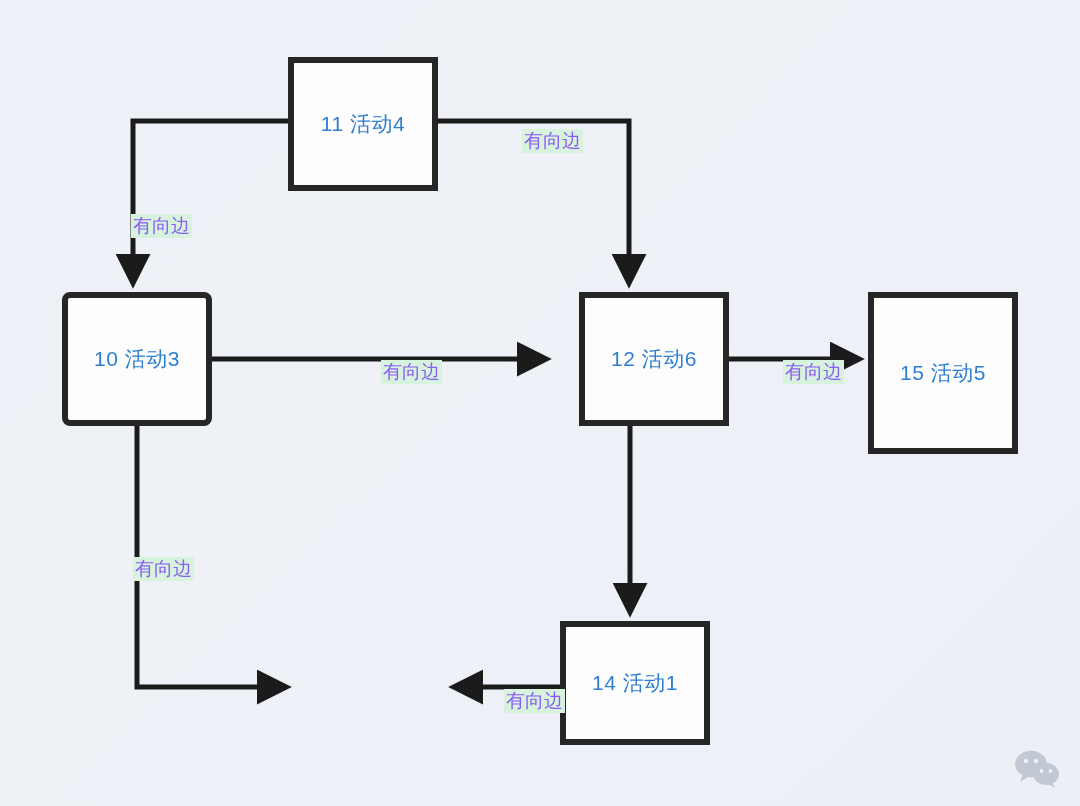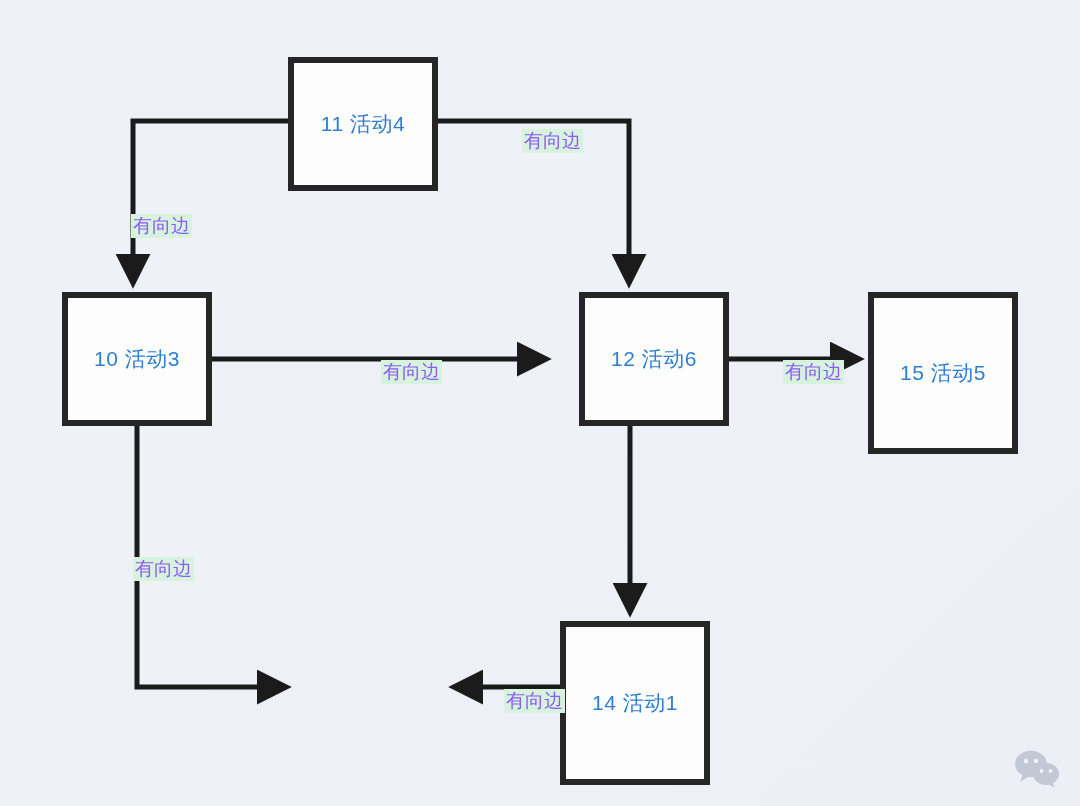--- a/index.html
+++ b/index.html
@@ -108,34 +108,34 @@
 
     <g>
       <path d="M 630 426 L 630 612" fill="none" stroke="#1b1b1b" stroke-width="5" marker-end="url(#arrow)"></path>
     </g>
   </svg>
 
   <div class="node" style="left:288px; top:57px; width:150px; height:134px;">
     <span class="node-label">11 活动4</span>
   </div>
 
-  <div class="node" style="left:62px; top:292px; width:150px; height:134px;">
+  <div class="node" style="left:62px; top:292px; width:150px; height:134px;border-radius:8px;">
     <span class="node-label">10 活动3</span>
   </div>
 
   <div class="node" style="left:555px; top:292px; width:150px; height:134px;margin-left:24px;">
     <span class="node-label">12 活动6</span>
   </div>
 
   <div class="node" style="left:868px; top:292px; width:150px; height:162px;">
     <span class="node-label">15 活动5</span>
   </div>
 
 
-  <div class="node" style="left:560px; top:621px; width:150px; height:164px;">
+  <div class="node" style="left:560px; top:621px; width:150px; height:124px;">
     <span class="node-label">14 活动1</span>
   </div>
 
   <span class="edge-label" style="left:131px; top:214px;">有向边</span>
   <span class="edge-label" style="left:522px; top:129px;">有向边</span>
   <span class="edge-label" style="left:381px; top:360px;">有向边</span>
   <span class="edge-label" style="left:783px; top:360px;">有向边</span>
   <span class="edge-label" style="left:133px; top:557px;">有向边</span>
   <span class="edge-label" style="left:504px; top:689px;">有向边</span>
 

